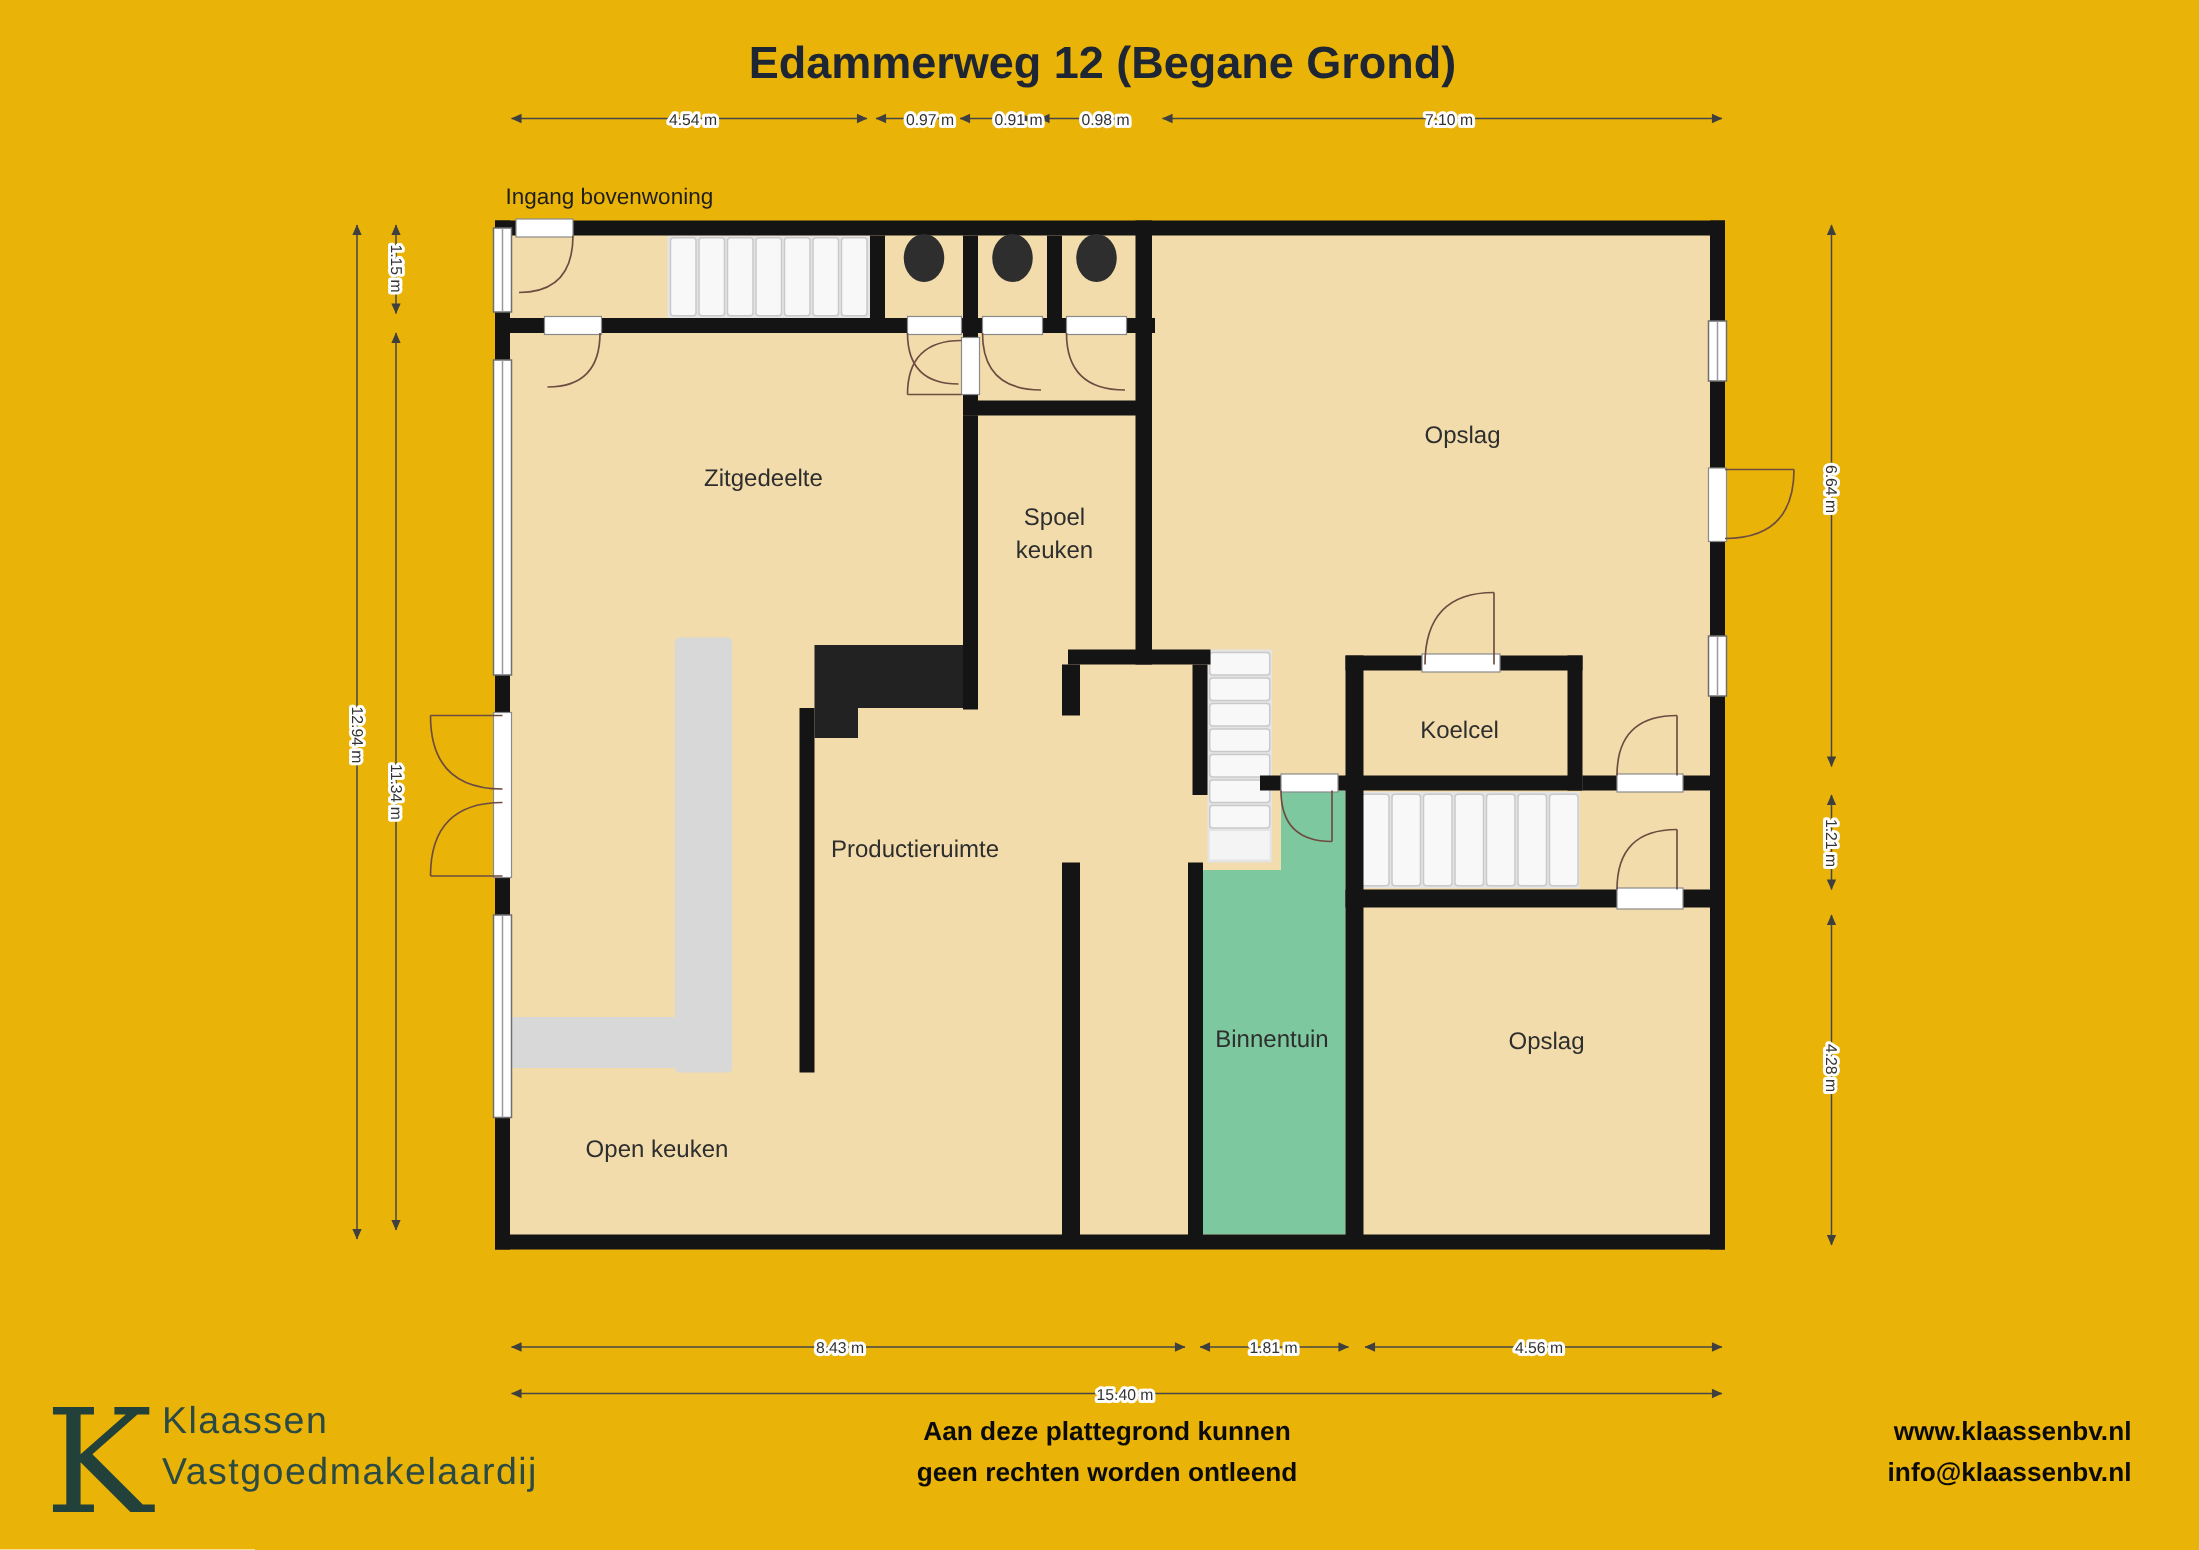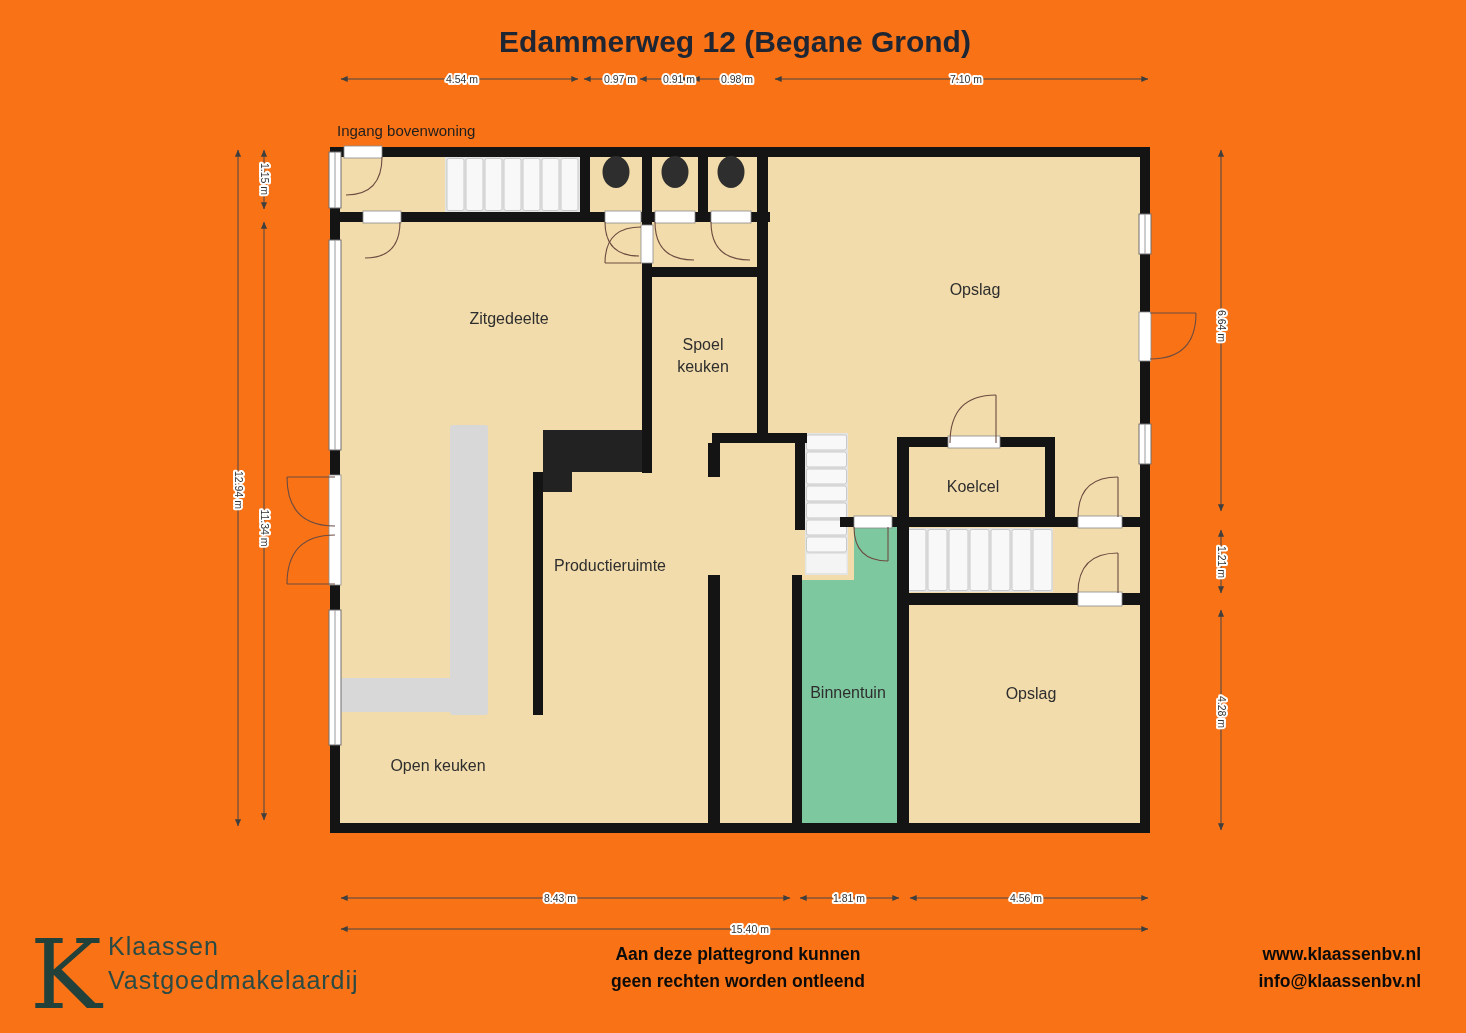--- a/index.html
+++ b/index.html
@@ -1,17 +1,17 @@
 <!DOCTYPE html>
 <html><head>
 <meta charset="utf-8">
 <title>Floor plan</title>
 <style>
   html,body{margin:0;padding:0;background:#ffffff;}
-  .page{position:relative;width:1466px;height:1033px;background:#f97316;overflow:hidden;
+  .page{position:relative;width:1466px;height:1033px;background:#eab308;overflow:hidden;
         font-family:"Liberation Sans","DejaVu Sans",sans-serif;}
   svg{position:absolute;left:0;top:0;}
   .title-text{font:600 30px "Liberation Sans","DejaVu Sans",sans-serif;fill:#1f2633;}
   .room-label{font:16px "Liberation Sans","DejaVu Sans",sans-serif;fill:#2e2e2e;}
   .note-label{font:15px "Liberation Sans","DejaVu Sans",sans-serif;fill:#1e1e1e;}
   .dim-label{font:10.5px "Liberation Sans","DejaVu Sans",sans-serif;fill:#333;
              paint-order:stroke;stroke:#ffffff;stroke-width:4px;stroke-linejoin:round;}
   .dim-line{stroke:#474747;stroke-width:1;fill:none;}
   .wall{fill:#141414;}
   .win{fill:#ffffff;stroke:#6f6f6f;stroke-width:1;}

